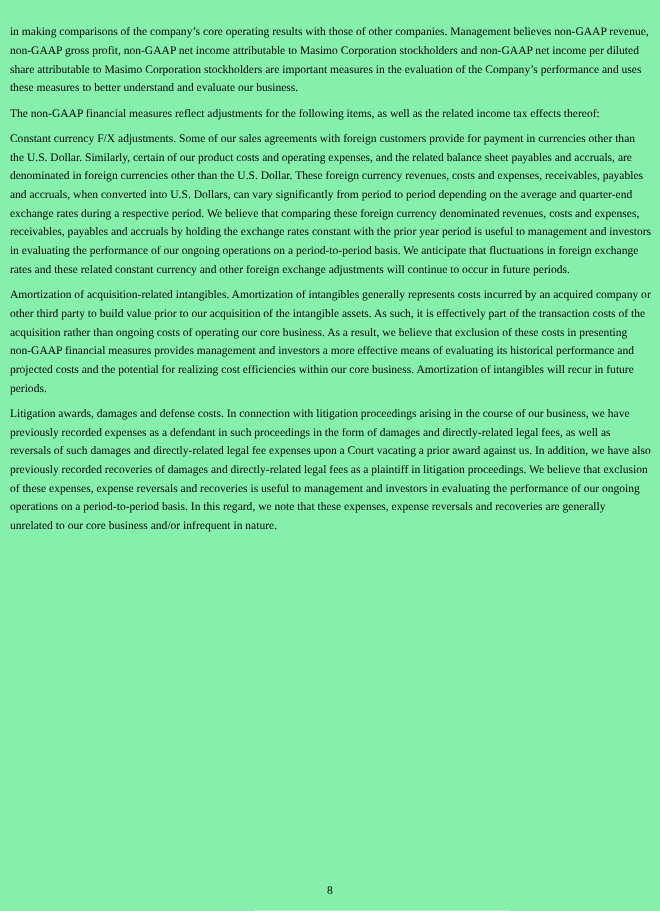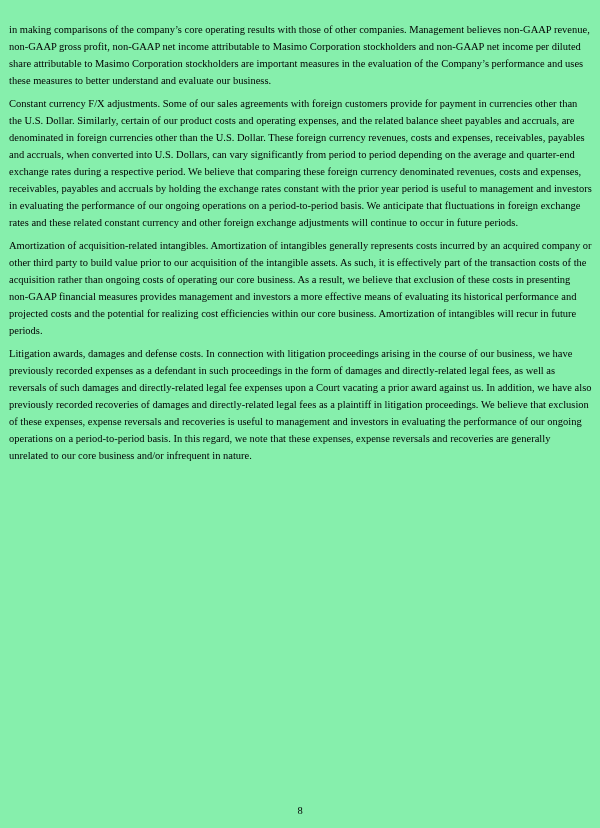--- a/index.html
+++ b/index.html
@@ -45,20 +45,21 @@
   }
 </style>
 </head>
 <body>
 
 <div class="page">
   <div class="content">
 
     <p><span>in making comparisons of the company’s core operating results with those of other companies. Management believes non-GAAP revenue, non-GAAP gross profit, non-GAAP net income attributable to Masimo Corporation stockholders and non-GAAP net income per diluted share attributable to Masimo Corporation stockholders are important measures in the evaluation of the Company’s performance and uses these measures to better understand and evaluate our business.</span></p>
 
+    <p><span>The non-GAAP financial measures reflect adjustments for the following items, as well as the related income tax effects thereof:</span></p>
 
     <p><span class="lead">Constant currency F/X adjustments.</span> <span>Some of our sales agreements with foreign customers provide for payment in currencies other than the U.S. Dollar. Similarly, certain of our product costs and operating expenses, and the related balance sheet payables and accruals, are denominated in foreign currencies other than the U.S. Dollar. These foreign currency revenues, costs and expenses, receivables, payables and accruals, when converted into U.S. Dollars, can vary significantly from period to period depending on the average and quarter-end exchange rates during a respective period. We believe that comparing these foreign currency denominated revenues, costs and expenses, receivables, payables and accruals by holding the exchange rates constant with the prior year period is useful to management and investors in evaluating the performance of our ongoing operations on a period-to-period basis. We anticipate that fluctuations in foreign exchange rates and these related constant currency and other foreign exchange adjustments will continue to occur in future periods.</span></p>
 
     <p><span class="lead">Amortization of acquisition-related intangibles.</span> <span>Amortization of intangibles generally represents costs incurred by an acquired company or other third party to build value prior to our acquisition of the intangible assets. As such, it is effectively part of the transaction costs of the acquisition rather than ongoing costs of operating our core business. As a result, we believe that exclusion of these costs in presenting non-GAAP financial measures provides management and investors a more effective means of evaluating its historical performance and projected costs and the potential for realizing cost efficiencies within our core business. Amortization of intangibles will recur in future periods.</span></p>
 
     <p><span class="lead">Litigation awards, damages and defense costs.</span> <span>In connection with litigation proceedings arising in the course of our business, we have previously recorded expenses as a defendant in such proceedings in the form of damages and directly-related legal fees, as well as reversals of such damages and directly-related legal fee expenses upon a Court vacating a prior award against us. In addition, we have also previously recorded recoveries of damages and directly-related legal fees as a plaintiff in litigation proceedings. We believe that exclusion of these expenses, expense reversals and recoveries is useful to management and investors in evaluating the performance of our ongoing operations on a period-to-period basis. In this regard, we note that these expenses, expense reversals and recoveries are generally unrelated to our core business and/or infrequent in nature.</span></p>
 
   </div>
 
   <div class="footer">8</div>

